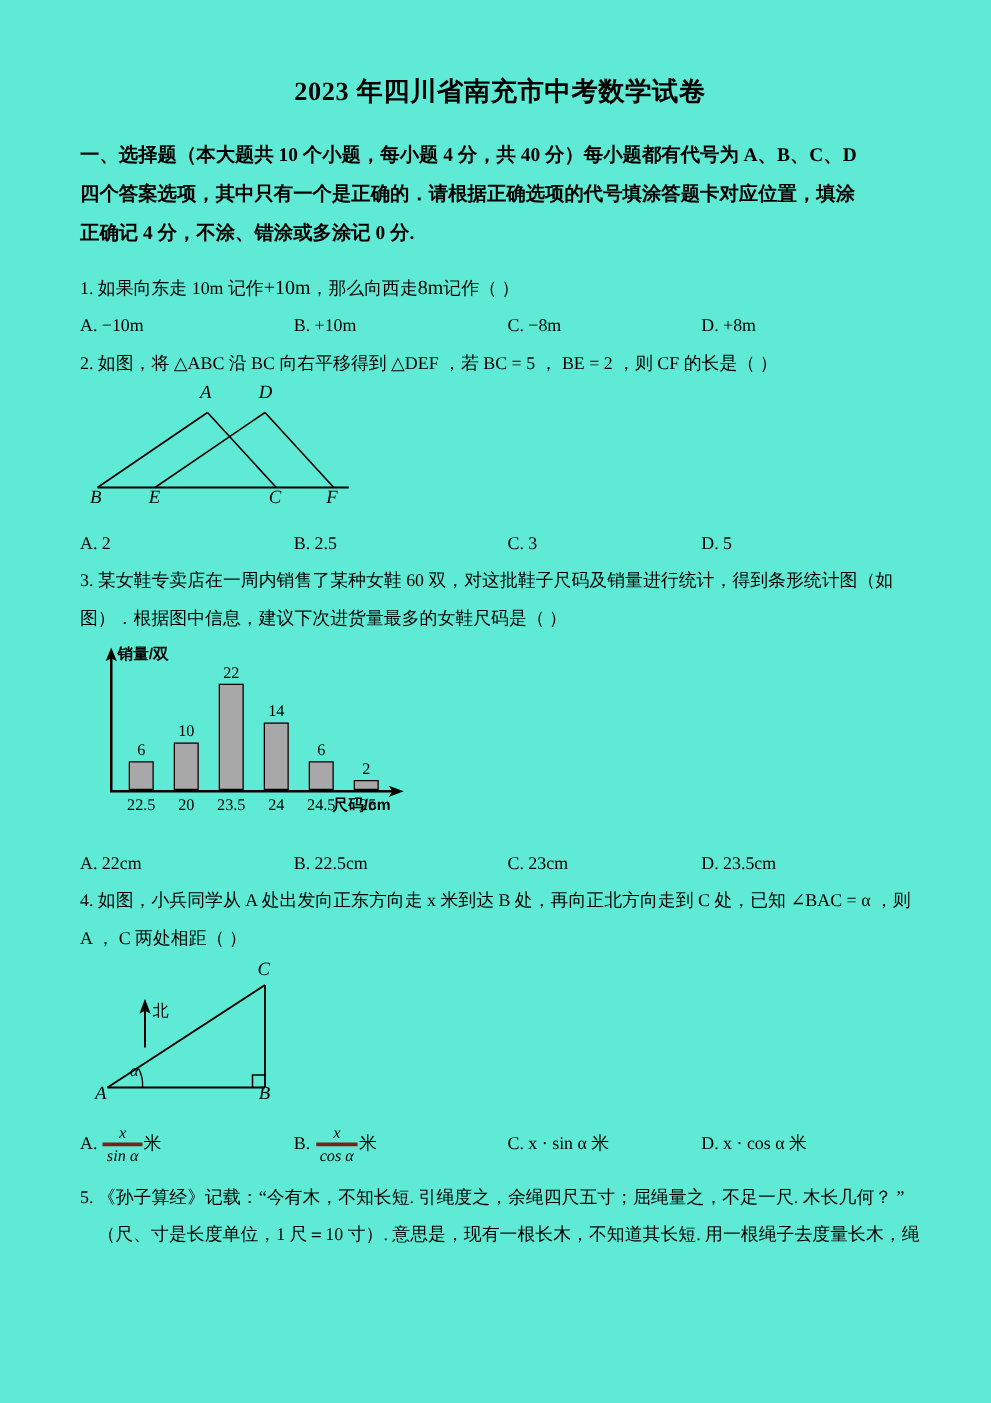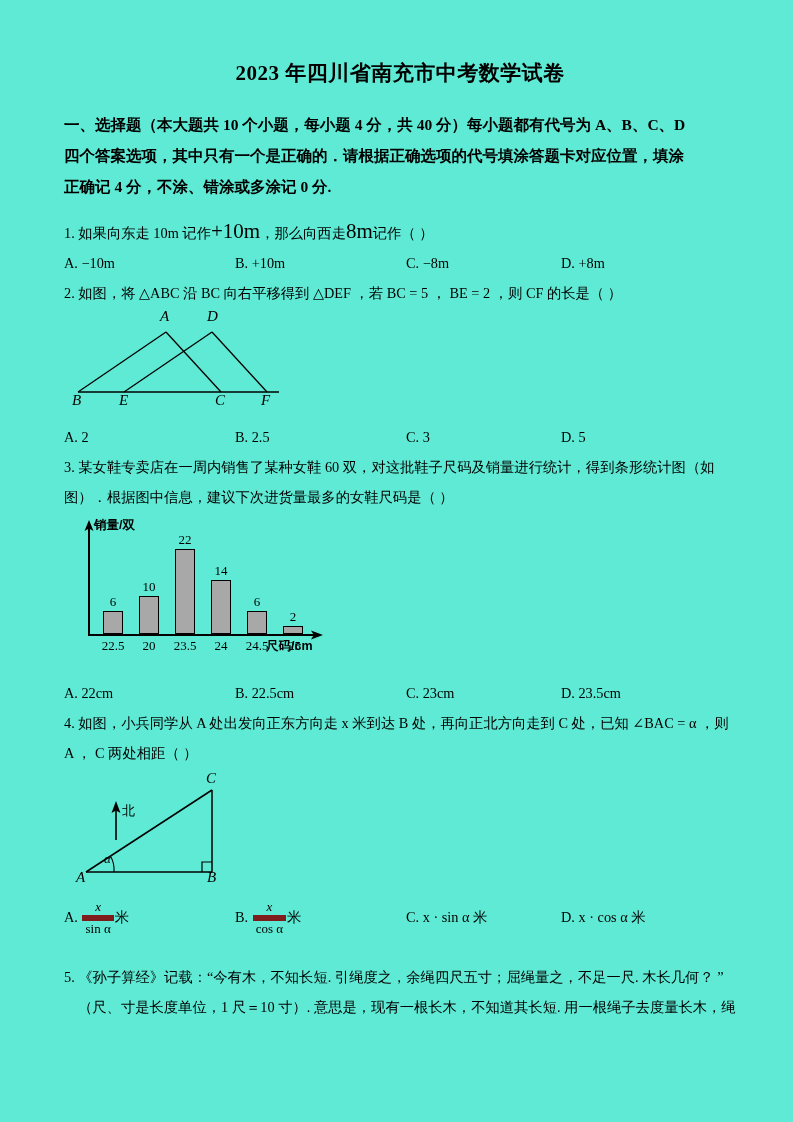--- a/index.html
+++ b/index.html
@@ -51,21 +51,21 @@
     text-justify: inter-character;
   }
 
   
   .q-text {
     font-size: 14.3px;
     line-height: 30px;
     text-align: justify;
     text-justify: inter-character;
   }
-  .bigm { font-size: 21px; }
+  .bigm { font-size: 16px; }
 
   
   .opts {
     position: relative;
     font-size: 14.3px;
     line-height: 30px;
     height: 30px;
   }
   .opts.tall { height: 46px; line-height: 46px; }
   .opt {
@@ -89,22 +89,23 @@
     position: relative;
     top: -1px;
   }
   .frac .num {
     display: block;
     padding: 0 3px 1px 3px;
     font-style: italic;
   }
   .frac .den {
     display: block;
-    border-top: 6px solid #7f1d1d;
+    border-top: 3px solid #7f1d1d;
     padding: 1px 3px 0 3px;
+    font-style: italic;
   }
 
   
   .fig { position: relative; }
   .fig svg { display: block; }
   .fig-label {
     position: absolute;
     font-family: "Liberation Serif", "DejaVu Serif", serif;
     font-style: italic;
     font-size: 15px;
@@ -301,19 +302,19 @@
         <span>B.</span>
         <span class="frac">
           <span class="num">x</span>
           <span class="den">cos α</span>
         </span><span>米</span>
       </span>
       <span class="opt d">D.  x · cos α 米</span>
       <span class="opt c">C.  x · sin α 米</span>
     </div>
 
-    <div class="q-text" style="margin-top:22px;">
+    <div class="q-text" style="margin-top:5px;">
       <div>5. 《孙子算经》记载：“今有木，不知长短. 引绳度之，余绳四尺五寸；屈绳量之，不足一尺. 木长几何？ ”</div>
       <div style="padding-left:14px;">（尺、寸是长度单位，1 尺＝10 寸）. 意思是，现有一根长木，不知道其长短. 用一根绳子去度量长木，绳</div>
     </div>
 
   </div>
 </div>
 
 </body></html>

